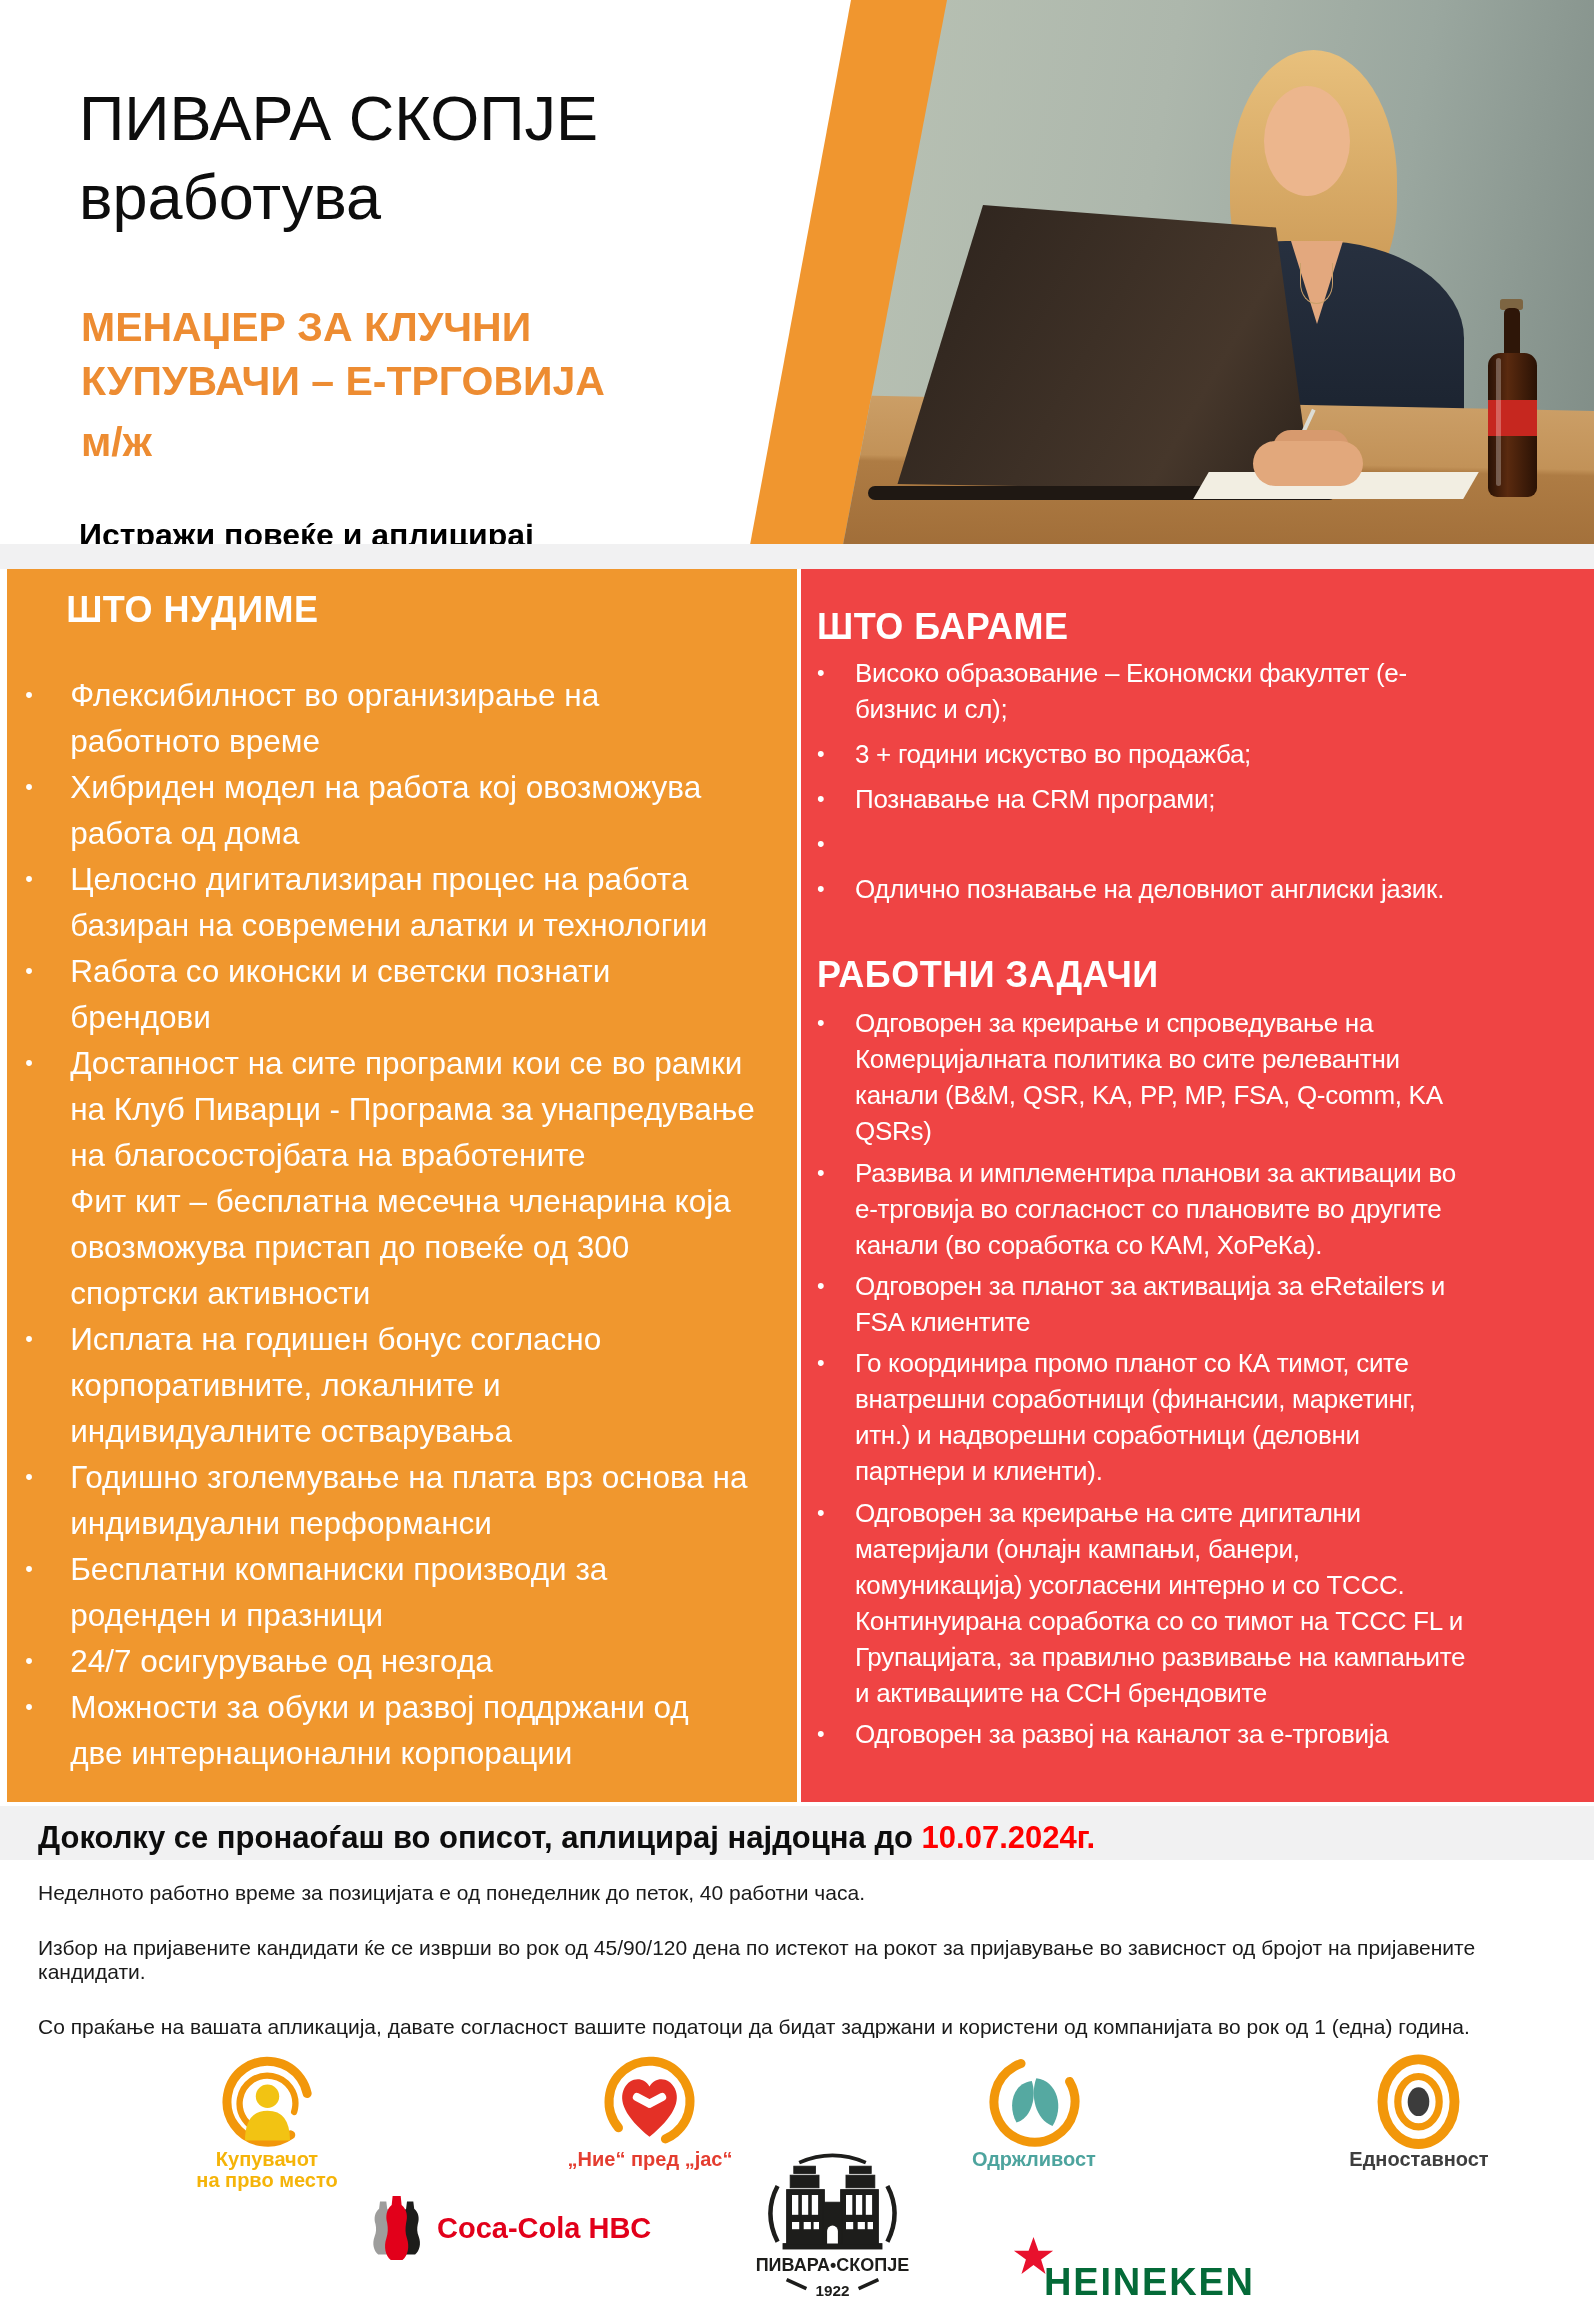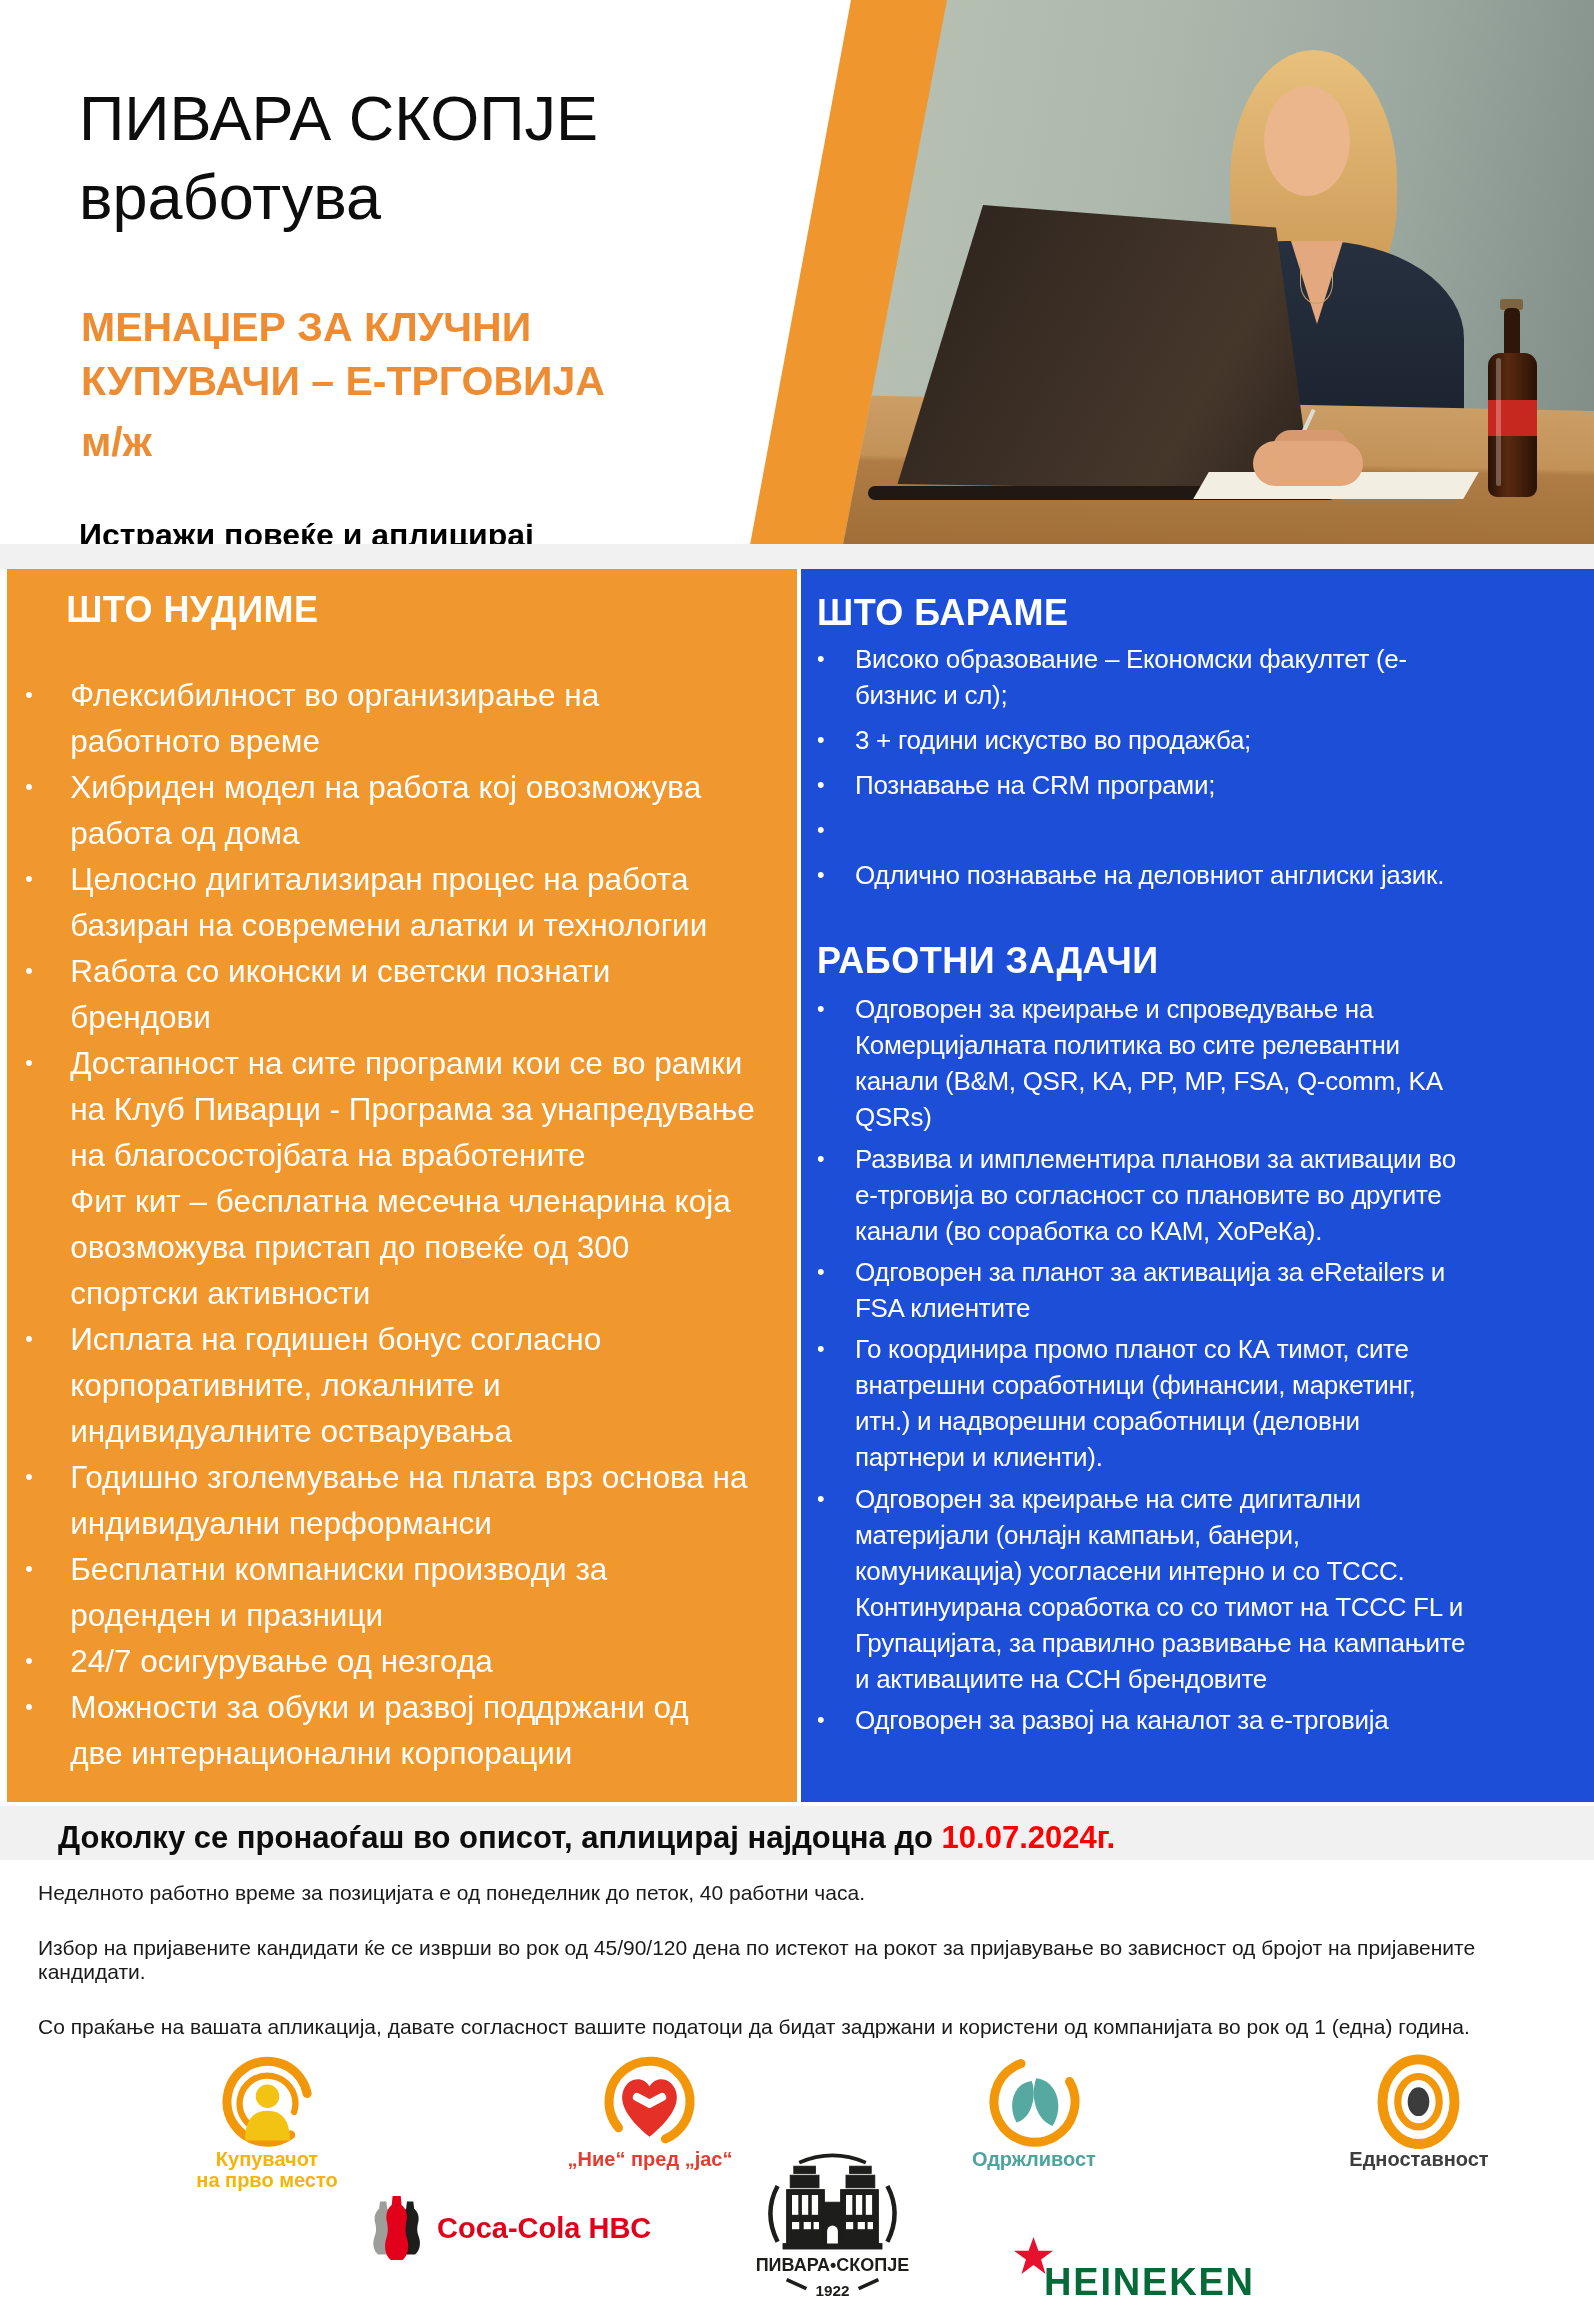--- a/index.html
+++ b/index.html
@@ -42,38 +42,38 @@
   .b-body{position:absolute;left:3.6px;top:54px;width:49px;height:144px;border-radius:12.6px 12.6px 9px 9px;
           background:linear-gradient(90deg,#2a1205,#5a2a0f 40%,#2a1205);}
   .b-label{position:absolute;left:3.6px;top:101px;width:49px;height:36px;background:#c6271f;}
   .b-shine{position:absolute;left:11.7px;top:59px;width:5.4px;height:128px;background:rgba(255,255,255,.28);border-radius:2.7px;}
   
   .band-under-header{position:absolute;left:0;top:544px;width:1595px;height:25px;background:#f1f1f2;}
   .deadline-strip{position:absolute;left:0;top:1806px;width:1595px;height:54px;background:#f1f1f2;}
   
   .panel-offer{position:absolute;left:7.2px;top:569px;width:790px;height:1233px;background:#F0972E;color:#fff;
                padding:20px 0 0 18px;box-sizing:border-box;overflow:hidden;}
-  .panel-req{position:absolute;left:801px;top:569px;width:794px;height:1233px;background:#1d4ed8;color:#fff;
-             padding:23px 9px 0 16px;box-sizing:border-box;overflow:hidden;}
+  .panel-req{position:absolute;left:801px;top:569px;width:794px;height:1233px;background:#ef4444;color:#fff;
+             padding:37px 9px 0 16px;box-sizing:border-box;overflow:hidden;}
   .panel-h{font-size:36px;font-weight:bold;letter-spacing:0.5px;margin:0;}
   .panel-offer .panel-h{margin-left:41px;}
   .list{margin:0;padding:0;list-style:none;}
   .offer-list{margin-top:41px;font-size:31.5px;line-height:46px;}
   .req-list{margin-top:7.2px;font-size:26px;line-height:36px;letter-spacing:-0.3px;}
   .tasks-h{margin-top:47px;}
   .tasks-list{margin-top:9px;}
   .item{display:flex;align-items:flex-start;}
   .req-list .item{margin-bottom:9px;}
   .tasks-list .item{margin-bottom:5.4px;}
   .dot{flex:0 0 45px;font-size:21.6px;line-height:inherit;}
   .req-list .dot,.tasks-list .dot{flex:0 0 38px;}
   .itxt{white-space:pre-line;}
   .item.no-dot .dot{visibility:hidden;}
   
-  .deadline{position:absolute;left:38px;top:1820px;font-size:31px;font-weight:bold;color:#0d0d0d;margin-left:20px;}
+  .deadline{position:absolute;left:38px;top:1820px;font-size:31px;font-weight:bold;color:#0d0d0d;}
   .deadline .date{color:#FF0000;}
   .fineprint{position:absolute;left:38px;top:1881px;width:1530px;}
   .fineprint p{margin:0 0 31px 0;font-size:21px;color:#1a1a1a;}
   
   .badge{position:absolute;width:99px;height:99px;top:2054px;}
   .badge-label{position:absolute;top:2149px;width:252px;text-align:center;font-size:20px;line-height:21px;
                font-weight:bold;white-space:pre-line;}
   .lb1{color:#F5B409;} .lb2{color:#E43D30;} .lb3{color:#4DA49E;} .lb4{color:#3E3E3E;}
   .cc-bottles{position:absolute;left:371px;top:2196px;}
   .cc-text{position:absolute;left:437px;top:2212px;font-size:29px;font-weight:bold;color:#E2001A;}

